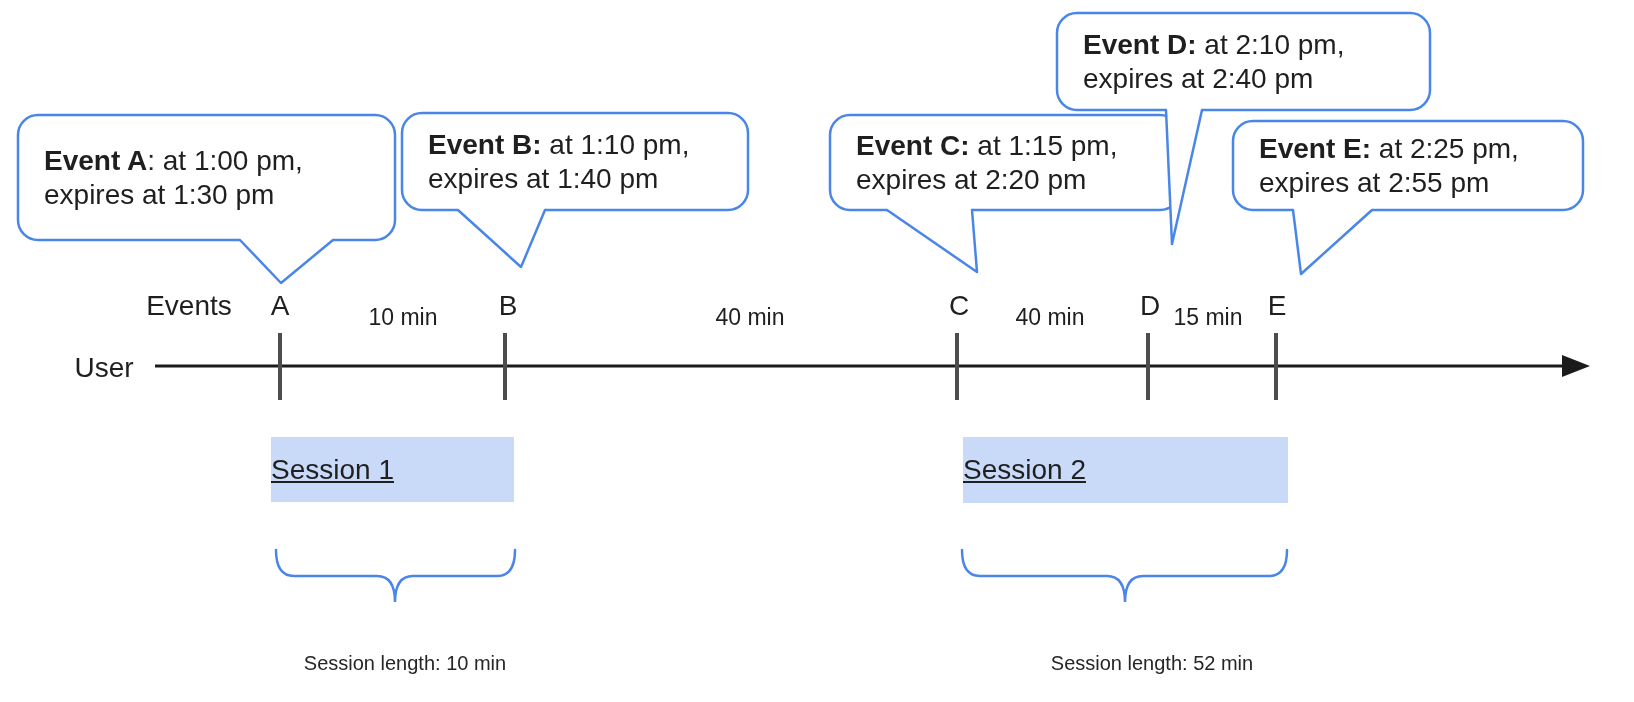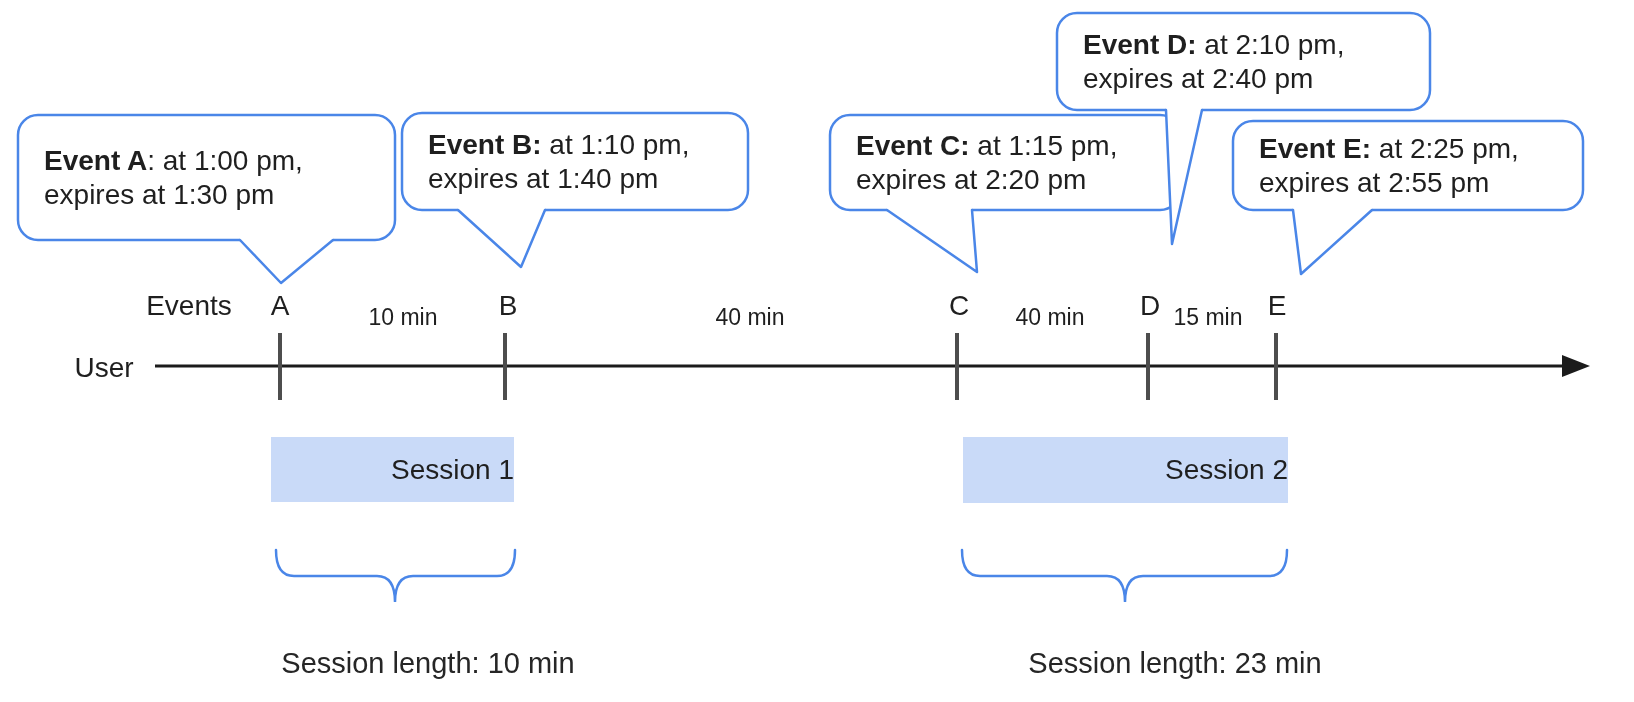--- a/index.html
+++ b/index.html
@@ -28,24 +28,25 @@
   }
   .label-center{
     position:absolute;transform:translate(-50%,-50%);white-space:nowrap;
   }
   .axis-caption{font-size:28px;}
   .user-caption{font-size:28px;}
   .tick-letter{font-size:28px;}
   .gap-label{font-size:23px;}
   .session-box{
     position:absolute;background:var(--session-fill);
-    display:flex;align-items:center;justify-content:flex-end;
+    display:flex;align-items:center;justify-content:flex-start;
     font-size:28px;
+    text-decoration:underline;
   }
-  .session-length{font-size:29px;color:#262626;margin-left:23px;}
+  .session-length{font-size:20px;color:#262626;}
 </style>
 </head>
 <body>
 
 <div class="canvas">
 
   <svg class="art" width="1634" height="702" viewBox="0 0 1634 702">
 
     <rect class="bubble-body" x="18" y="115" width="377" height="125" rx="20"></rect>
     <rect class="bubble-body" x="402" y="113" width="346" height="97" rx="20"></rect>
@@ -117,15 +118,15 @@
   <span class="label-center gap-label" style="left:1208px;top:317px">15 min</span>
 
   <div class="session-box" style="left:271px;top:437px;width:243px;height:65px">
     <span>Session 1</span>
   </div>
   <div class="session-box" style="left:963px;top:437px;width:325px;height:66px">
     <span>Session 2</span>
   </div>
 
   <span class="label-center session-length" style="left:405px;top:663px">Session length: 10 min</span>
-  <span class="label-center session-length" style="left:1152px;top:663px">Session length: 23 min</span>
+  <span class="label-center session-length" style="left:1152px;top:663px">Session length: 52 min</span>
 
 </div>
 
 </body></html>

